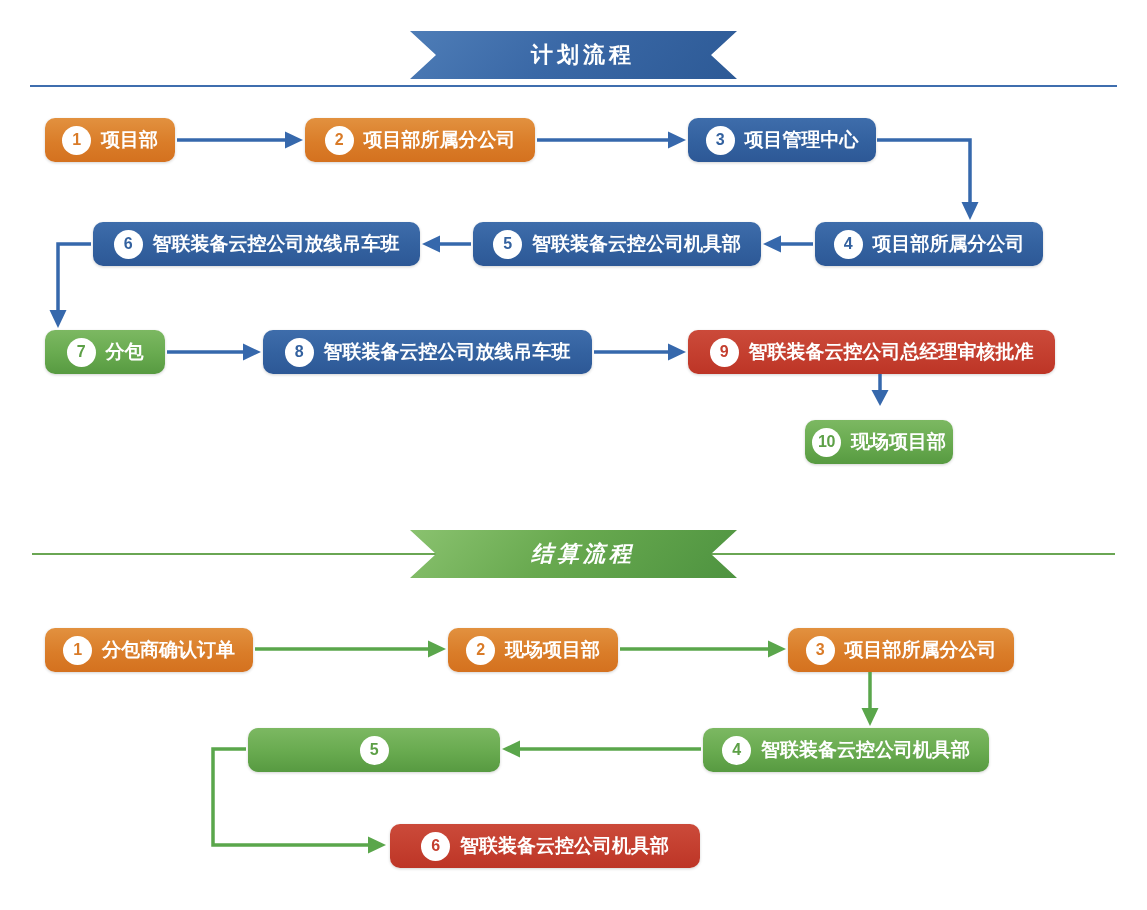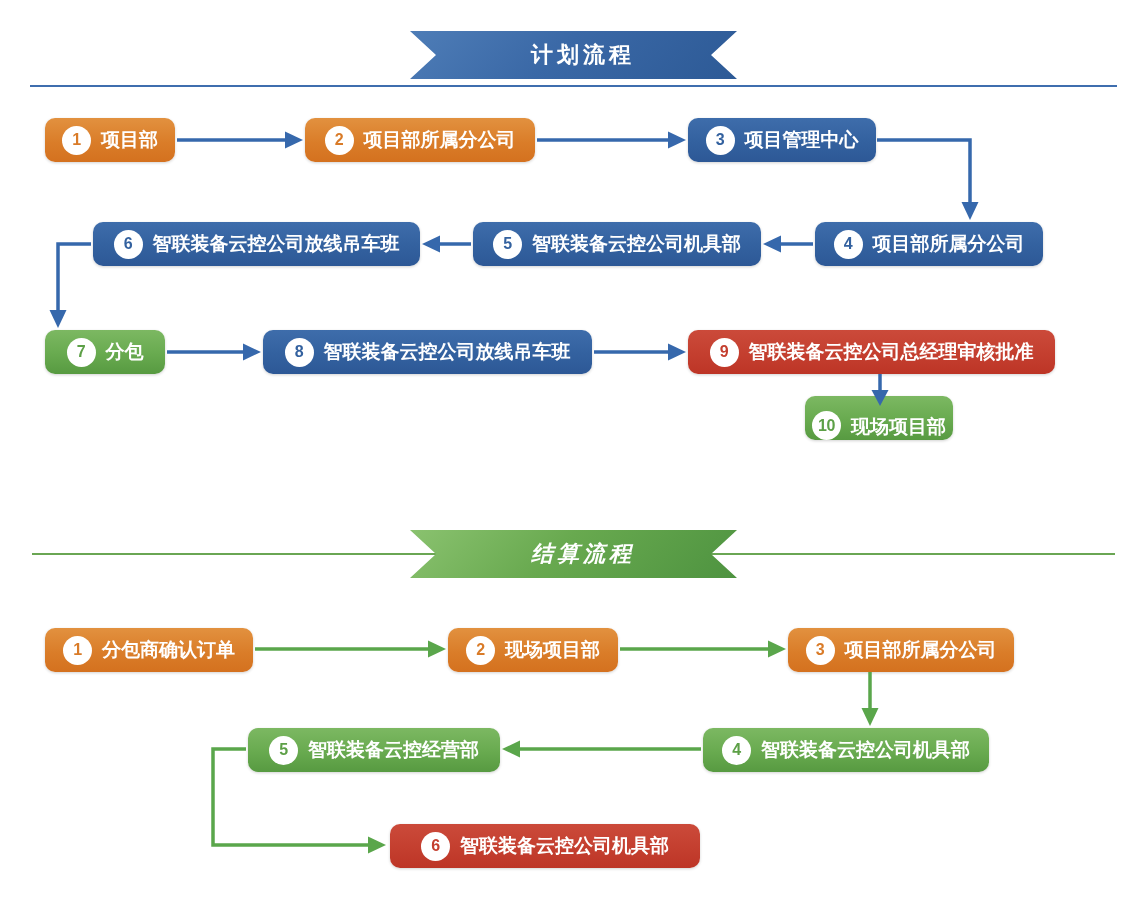--- a/index.html
+++ b/index.html
@@ -76,21 +76,21 @@
     <span>分包</span>
   </div>
   <div class="node blue" style="left:263px;top:330px;width:329px;">
     <span class="badge">8</span>
     <span>智联装备云控公司放线吊车班</span>
   </div>
   <div class="node red" style="left:688px;top:330px;width:367px;">
     <span class="badge">9</span>
     <span>智联装备云控公司总经理审核批准</span>
   </div>
-  <div class="node green" style="left:805px;top:396px;width:148px;align-items:flex-end;">
+  <div class="node green" style="left:805px;top:420px;width:148px;">
     <span class="badge">10</span>
     <span>现场项目部</span>
   </div>
 
   <div class="hline green" style="left:32px;top:553px;width:1083px;"></div>
   <div class="ribbon green" style="top:530px;font-style:italic;">
     <span class="ribbon-title">结算流程</span>
   </div>
 
   <div class="node orange" style="left:45px;top:628px;width:208px;">
@@ -104,21 +104,20 @@
   <div class="node orange" style="left:788px;top:628px;width:226px;">
     <span class="badge">3</span>
     <span>项目部所属分公司</span>
   </div>
   <div class="node green" style="left:703px;top:728px;width:286px;">
     <span class="badge">4</span>
     <span>智联装备云控公司机具部</span>
   </div>
   <div class="node green" style="left:248px;top:728px;width:252px;">
     <span class="badge">5</span>
-    <span>智联装备云控经营部</span>
   </div>
   <div class="node red" style="left:390px;top:824px;width:310px;">
     <span class="badge">6</span>
     <span>智联装备云控公司机具部</span>
   </div>
 
   <svg class="arrows" width="1147" height="910" viewBox="0 0 1147 910">
 
     <g>
         <path class="b" d="M177 140 H285"></path>

